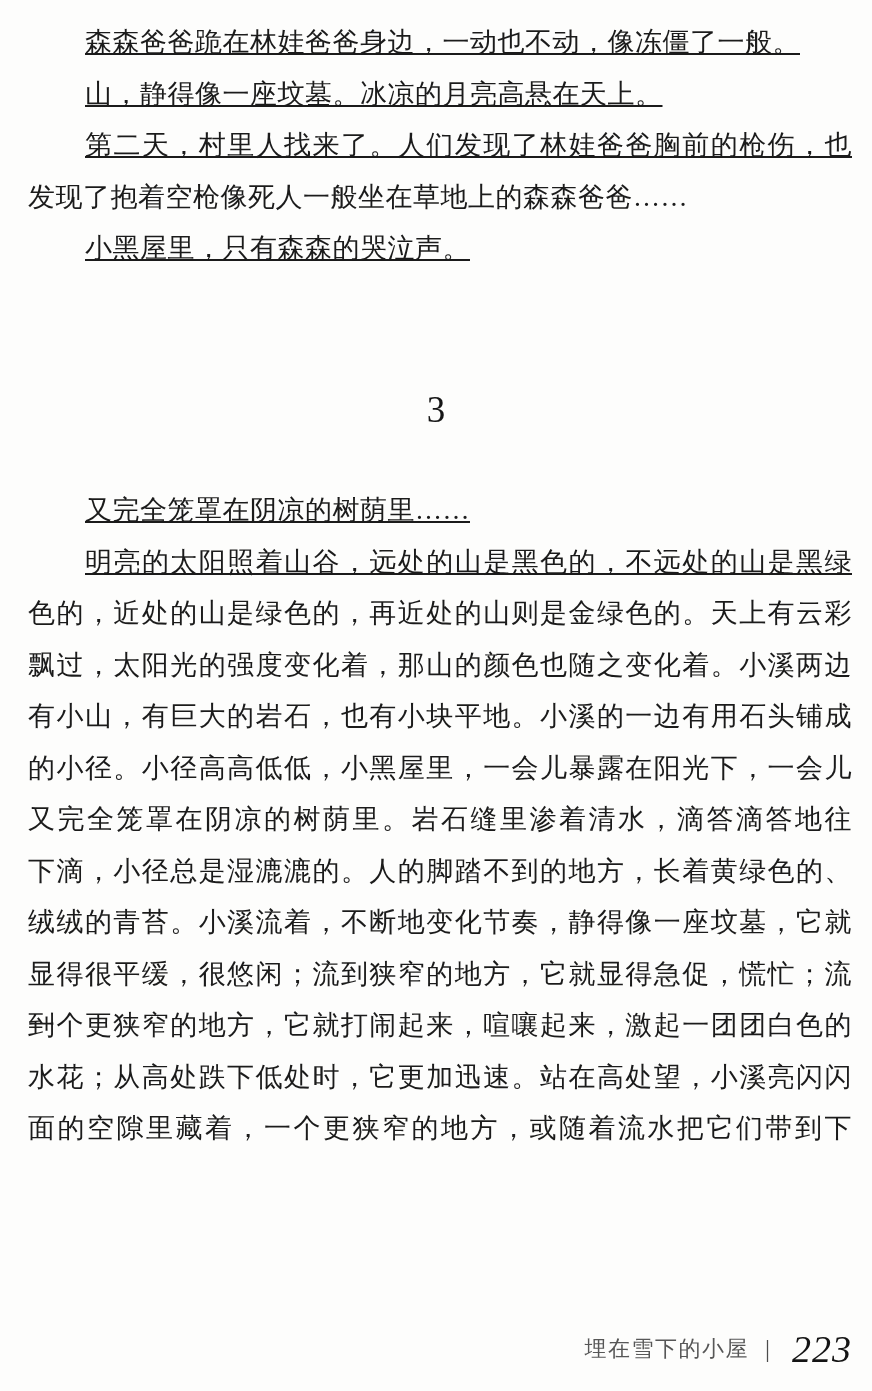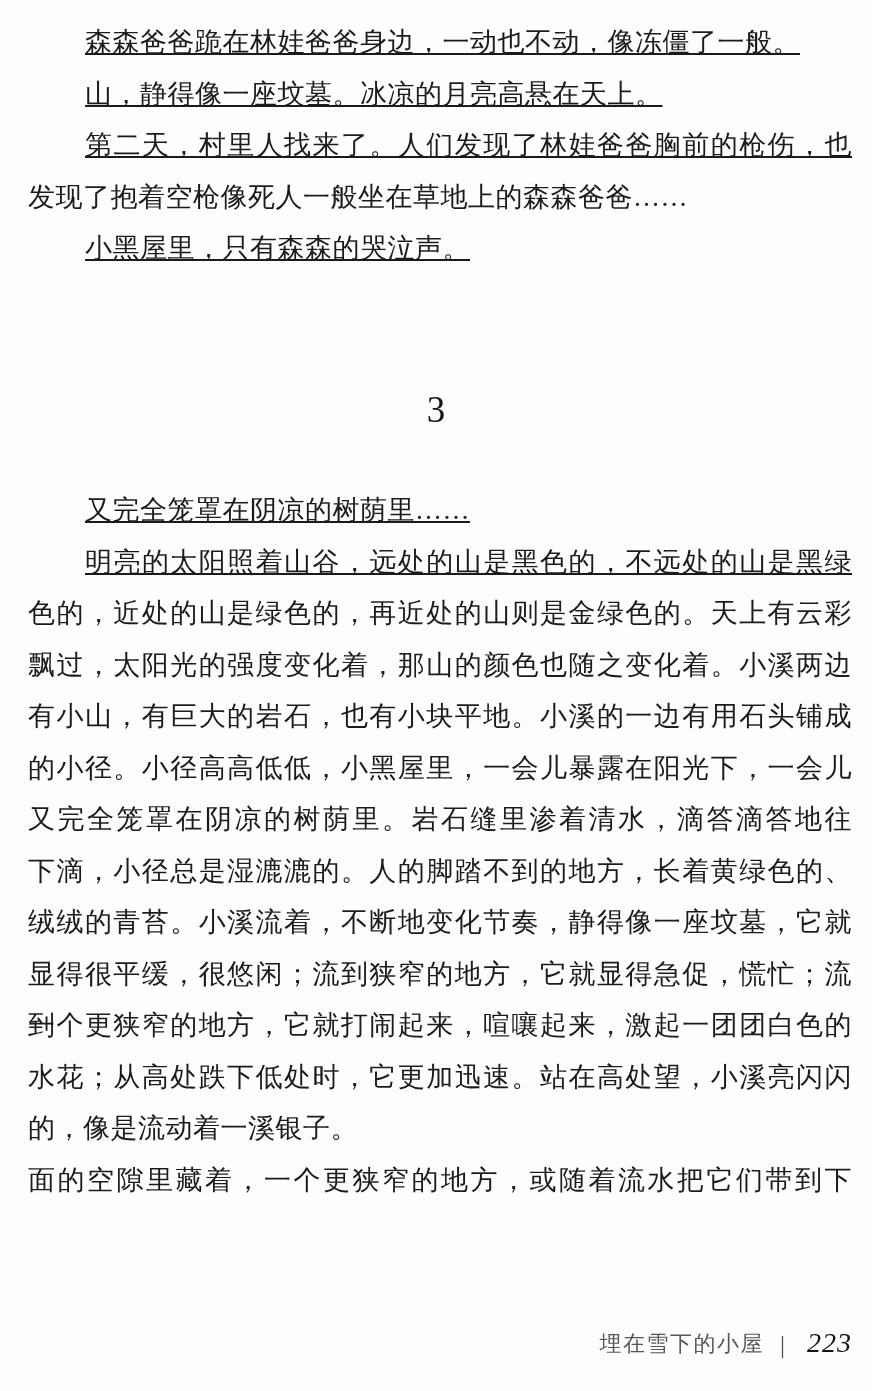--- a/index.html
+++ b/index.html
@@ -40,36 +40,36 @@
     font-size: 37px;
     font-weight: normal;
     text-align: center;
     color: #151515;
   }
   .running-footer {
     position: absolute;
     top: 1327px;
     right: 20px;
     display: flex;
-    align-items: flex-end;
+    align-items: center;
     white-space: nowrap;
     margin-left: 32px;
   }
   .footer-title {
     font-size: 22px;
     color: #575757;
     letter-spacing: 1.5px;
   }
   .footer-divider {
     font-size: 25px;
     color: #4c4c4c;
     margin: 0 22px 0 16px;
   }
   .footer-page-num {
-    font-size: 28px;
+    font-size: 38px;
     font-style: italic;
     color: #141414;
     letter-spacing: 1px;
   }
 </style>
 </head>
 <body>
 
 <div class="page">
 
@@ -89,21 +89,20 @@
     <div class="line">色的，近处的山是绿色的，再近处的山则是金绿色的。天上有云彩</div>
     <div class="line">飘过，太阳光的强度变化着，那山的颜色也随之变化着。小溪两边</div>
     <div class="line">有小山，有巨大的岩石，也有小块平地。小溪的一边有用石头铺成</div>
     <div class="line">的小径。小径高高低低，小黑屋里，一会儿暴露在阳光下，一会儿</div>
     <div class="line">又完全笼罩在阴凉的树荫里。岩石缝里渗着清水，滴答滴答地往</div>
     <div class="line">下滴，小径总是湿漉漉的。人的脚踏不到的地方，长着黄绿色的、</div>
     <div class="line">绒绒的青苔。小溪流着，不断地变化节奏，静得像一座坟墓，它就</div>
     <div class="line">显得很平缓，很悠闲；流到狭窄的地方，它就显得急促，慌忙；流到</div>
     <div class="line">一个更狭窄的地方，它就打闹起来，喧嚷起来，激起一团团白色的</div>
     <div class="line">水花；从高处跌下低处时，它更加迅速。站在高处望，小溪亮闪闪</div>
-    <div class="line endp">的，像是流动着一溪银子。</div>
     <div class="line">面的空隙里藏着，一个更狭窄的地方，或随着流水把它们带到下</div>
   </div>
 
   <div class="running-footer">
     <span class="footer-title">埋在雪下的小屋</span>
     <span class="footer-divider">|</span>
     <span class="footer-page-num">223</span>
   </div>
 
 </div>

